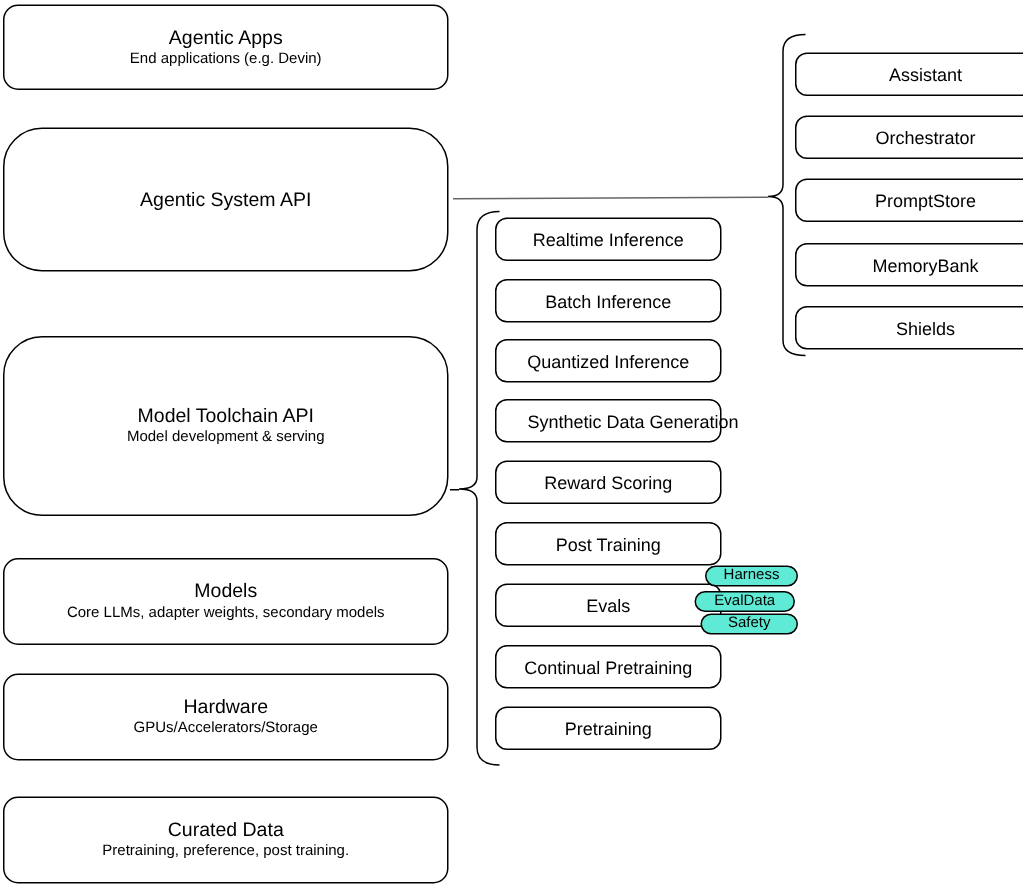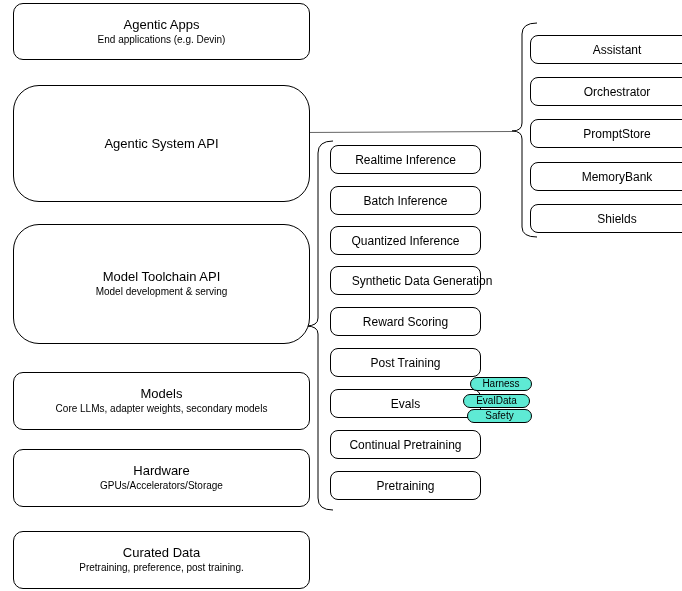--- a/index.html
+++ b/index.html
@@ -26,21 +26,21 @@
     box-sizing: border-box;
     background: #ffffff;
     border: 1px solid #000000;
     display: flex;
     flex-direction: column;
     align-items: center;
     justify-content: center;
     text-align: center;
   }
   .big {
-    left: 13px;
+    left: 2px;
     width: 297px;
   }
   .big .title {
     font-size: 13px;
     line-height: 16px;
   }
   .big .subtitle {
     font-size: 10px;
     line-height: 14px;
   }
@@ -91,21 +91,21 @@
     <path d="M333,141 Q318,141 318,153 L318,318 Q318,326 306,326 Q318,326 318,334 L318,498 Q318,510 333,510" stroke="#000000" stroke-width="1" fill="none"></path>
 
     <path d="M537,23 Q522,23 522,34 L522,123 Q522,131 512,131 Q522,131 522,139 L522,227 Q522,237 537,237" stroke="#000000" stroke-width="1" fill="none"></path>
   </svg>
 
   <div class="node big r10" style="top:3px; height:57px;">
     <div class="title">Agentic Apps</div>
     <div class="subtitle">End applications (e.g. Devin)</div>
   </div>
 
-  <div class="node big r26" style="top:85px; height:117px;">
+  <div class="node big r26" style="top:85px; height:96px;">
     <div class="title">Agentic System API</div>
   </div>
 
   <div class="node big r26" style="top:224px; height:120px;">
     <div class="title">Model Toolchain API</div>
     <div class="subtitle">Model development &amp; serving</div>
   </div>
 
   <div class="node big r10" style="top:372px; height:58px;">
     <div class="title">Models</div>

